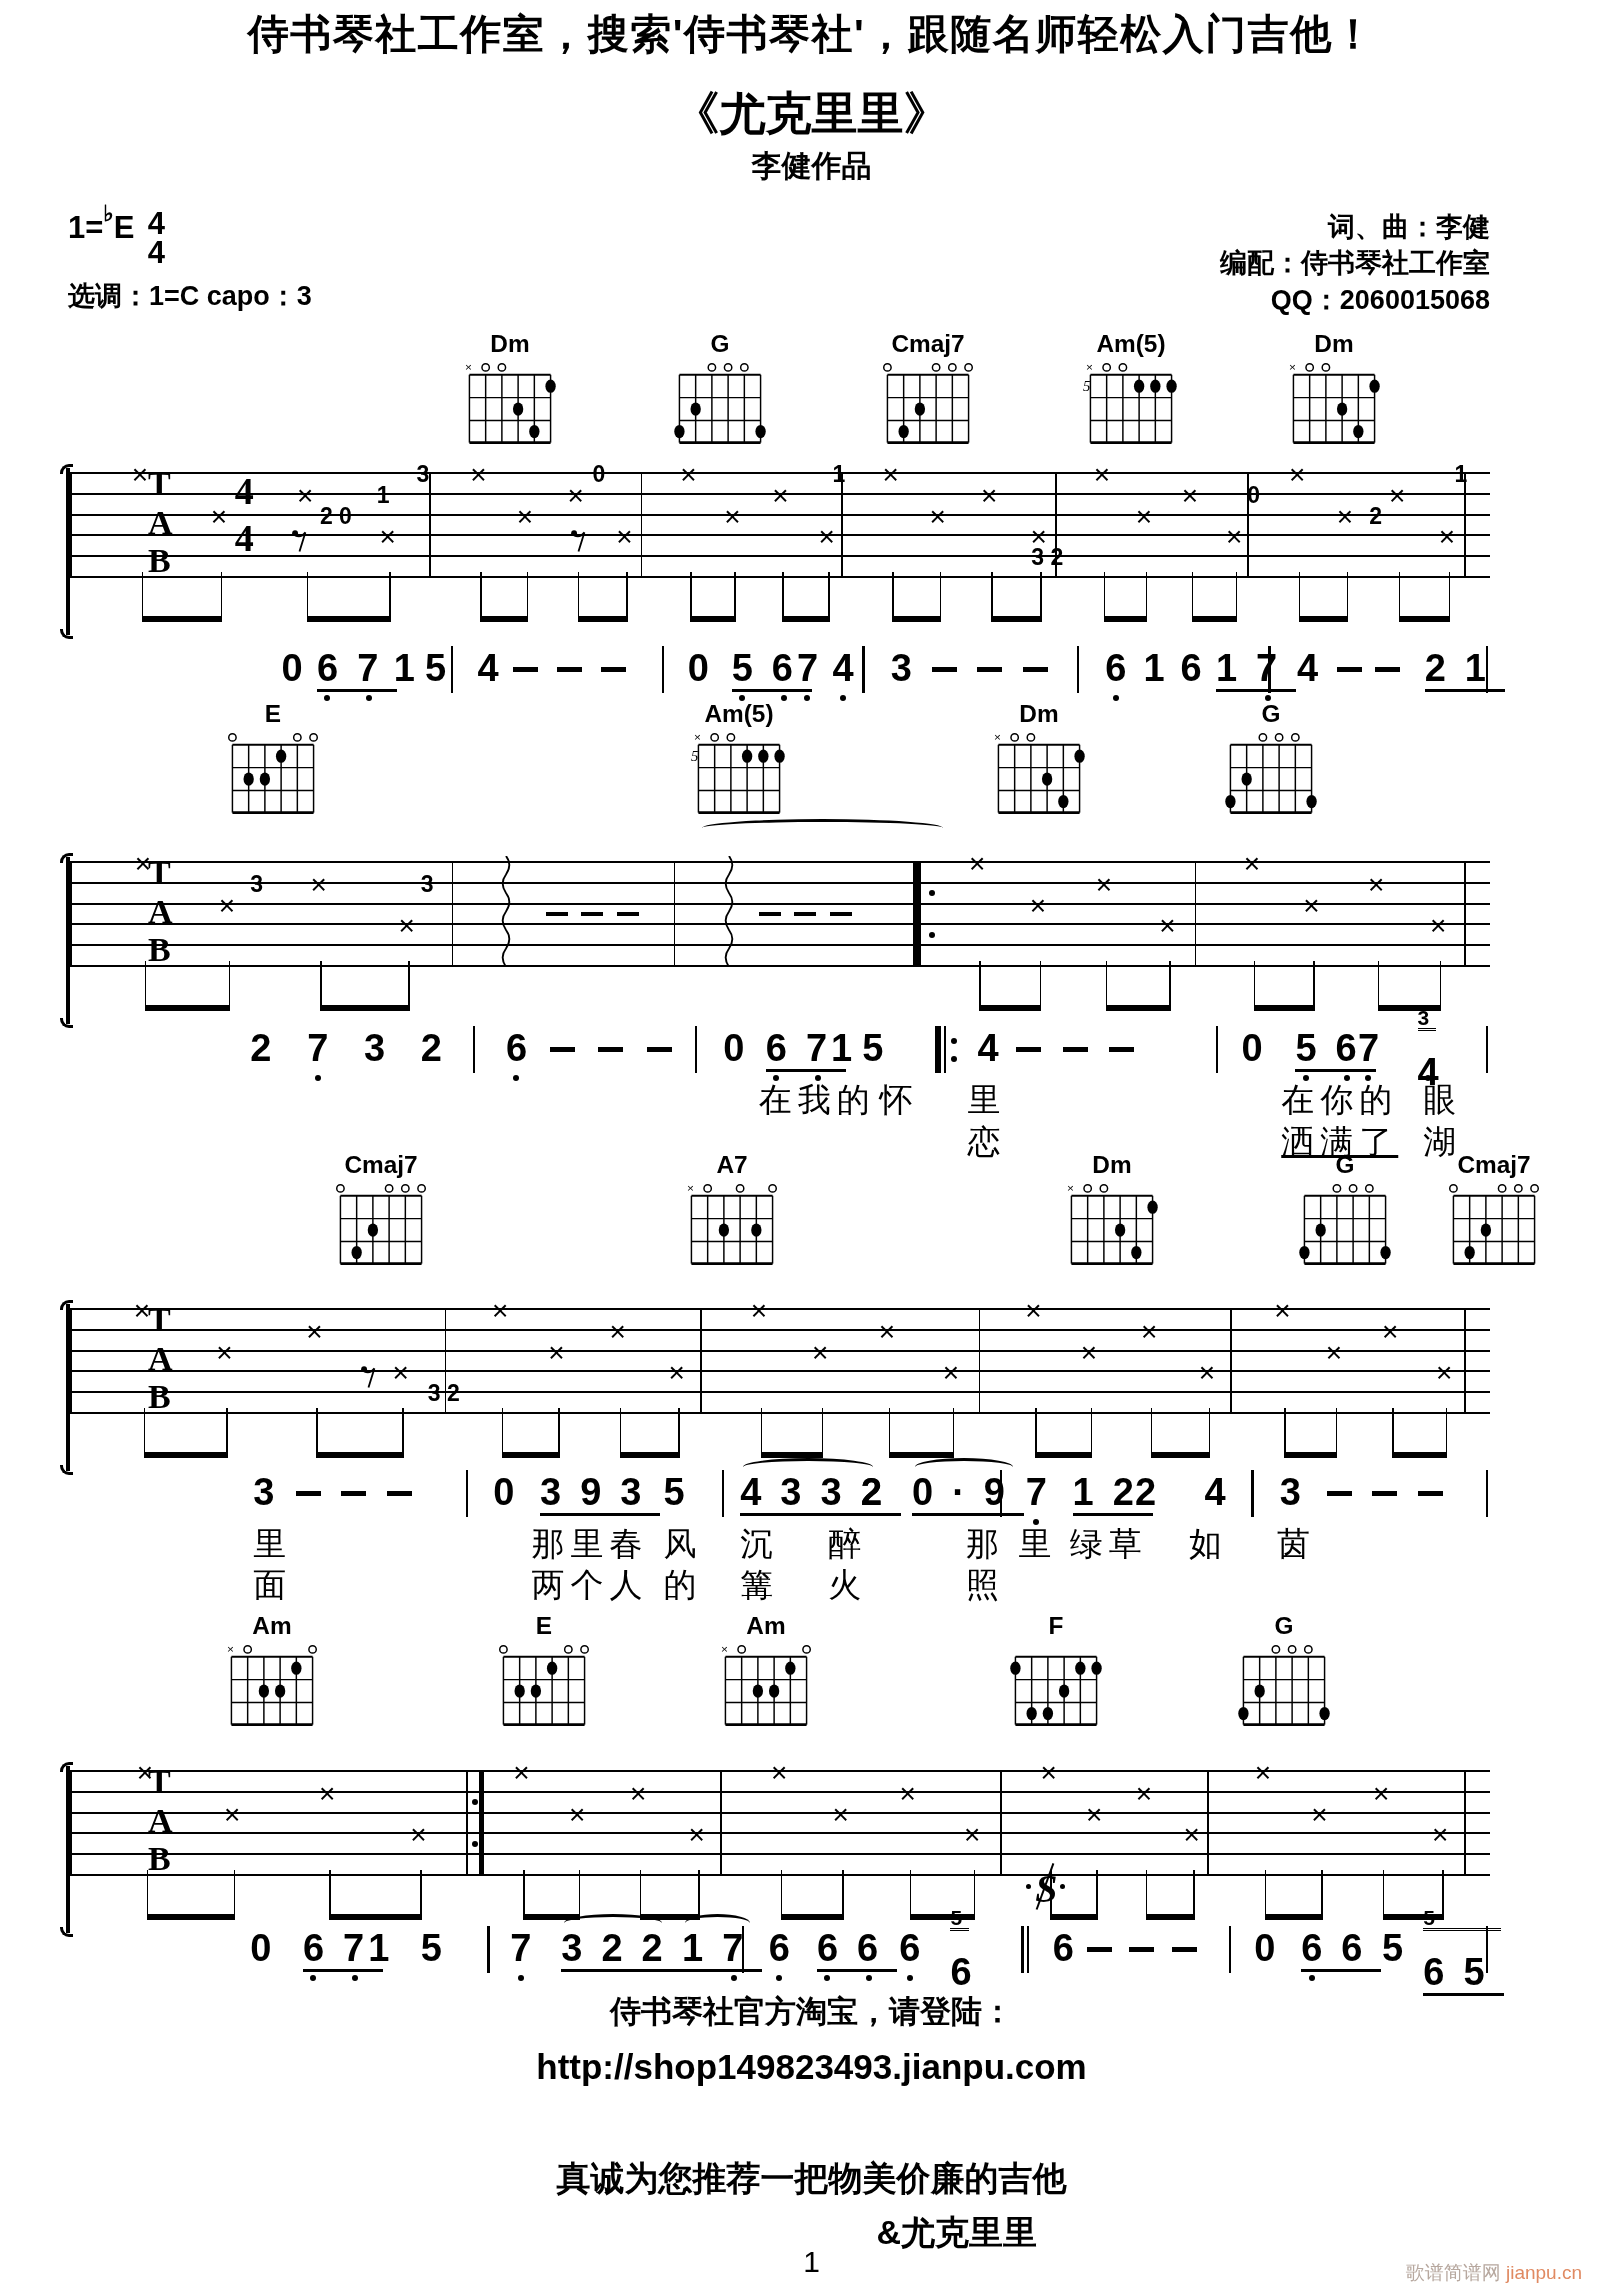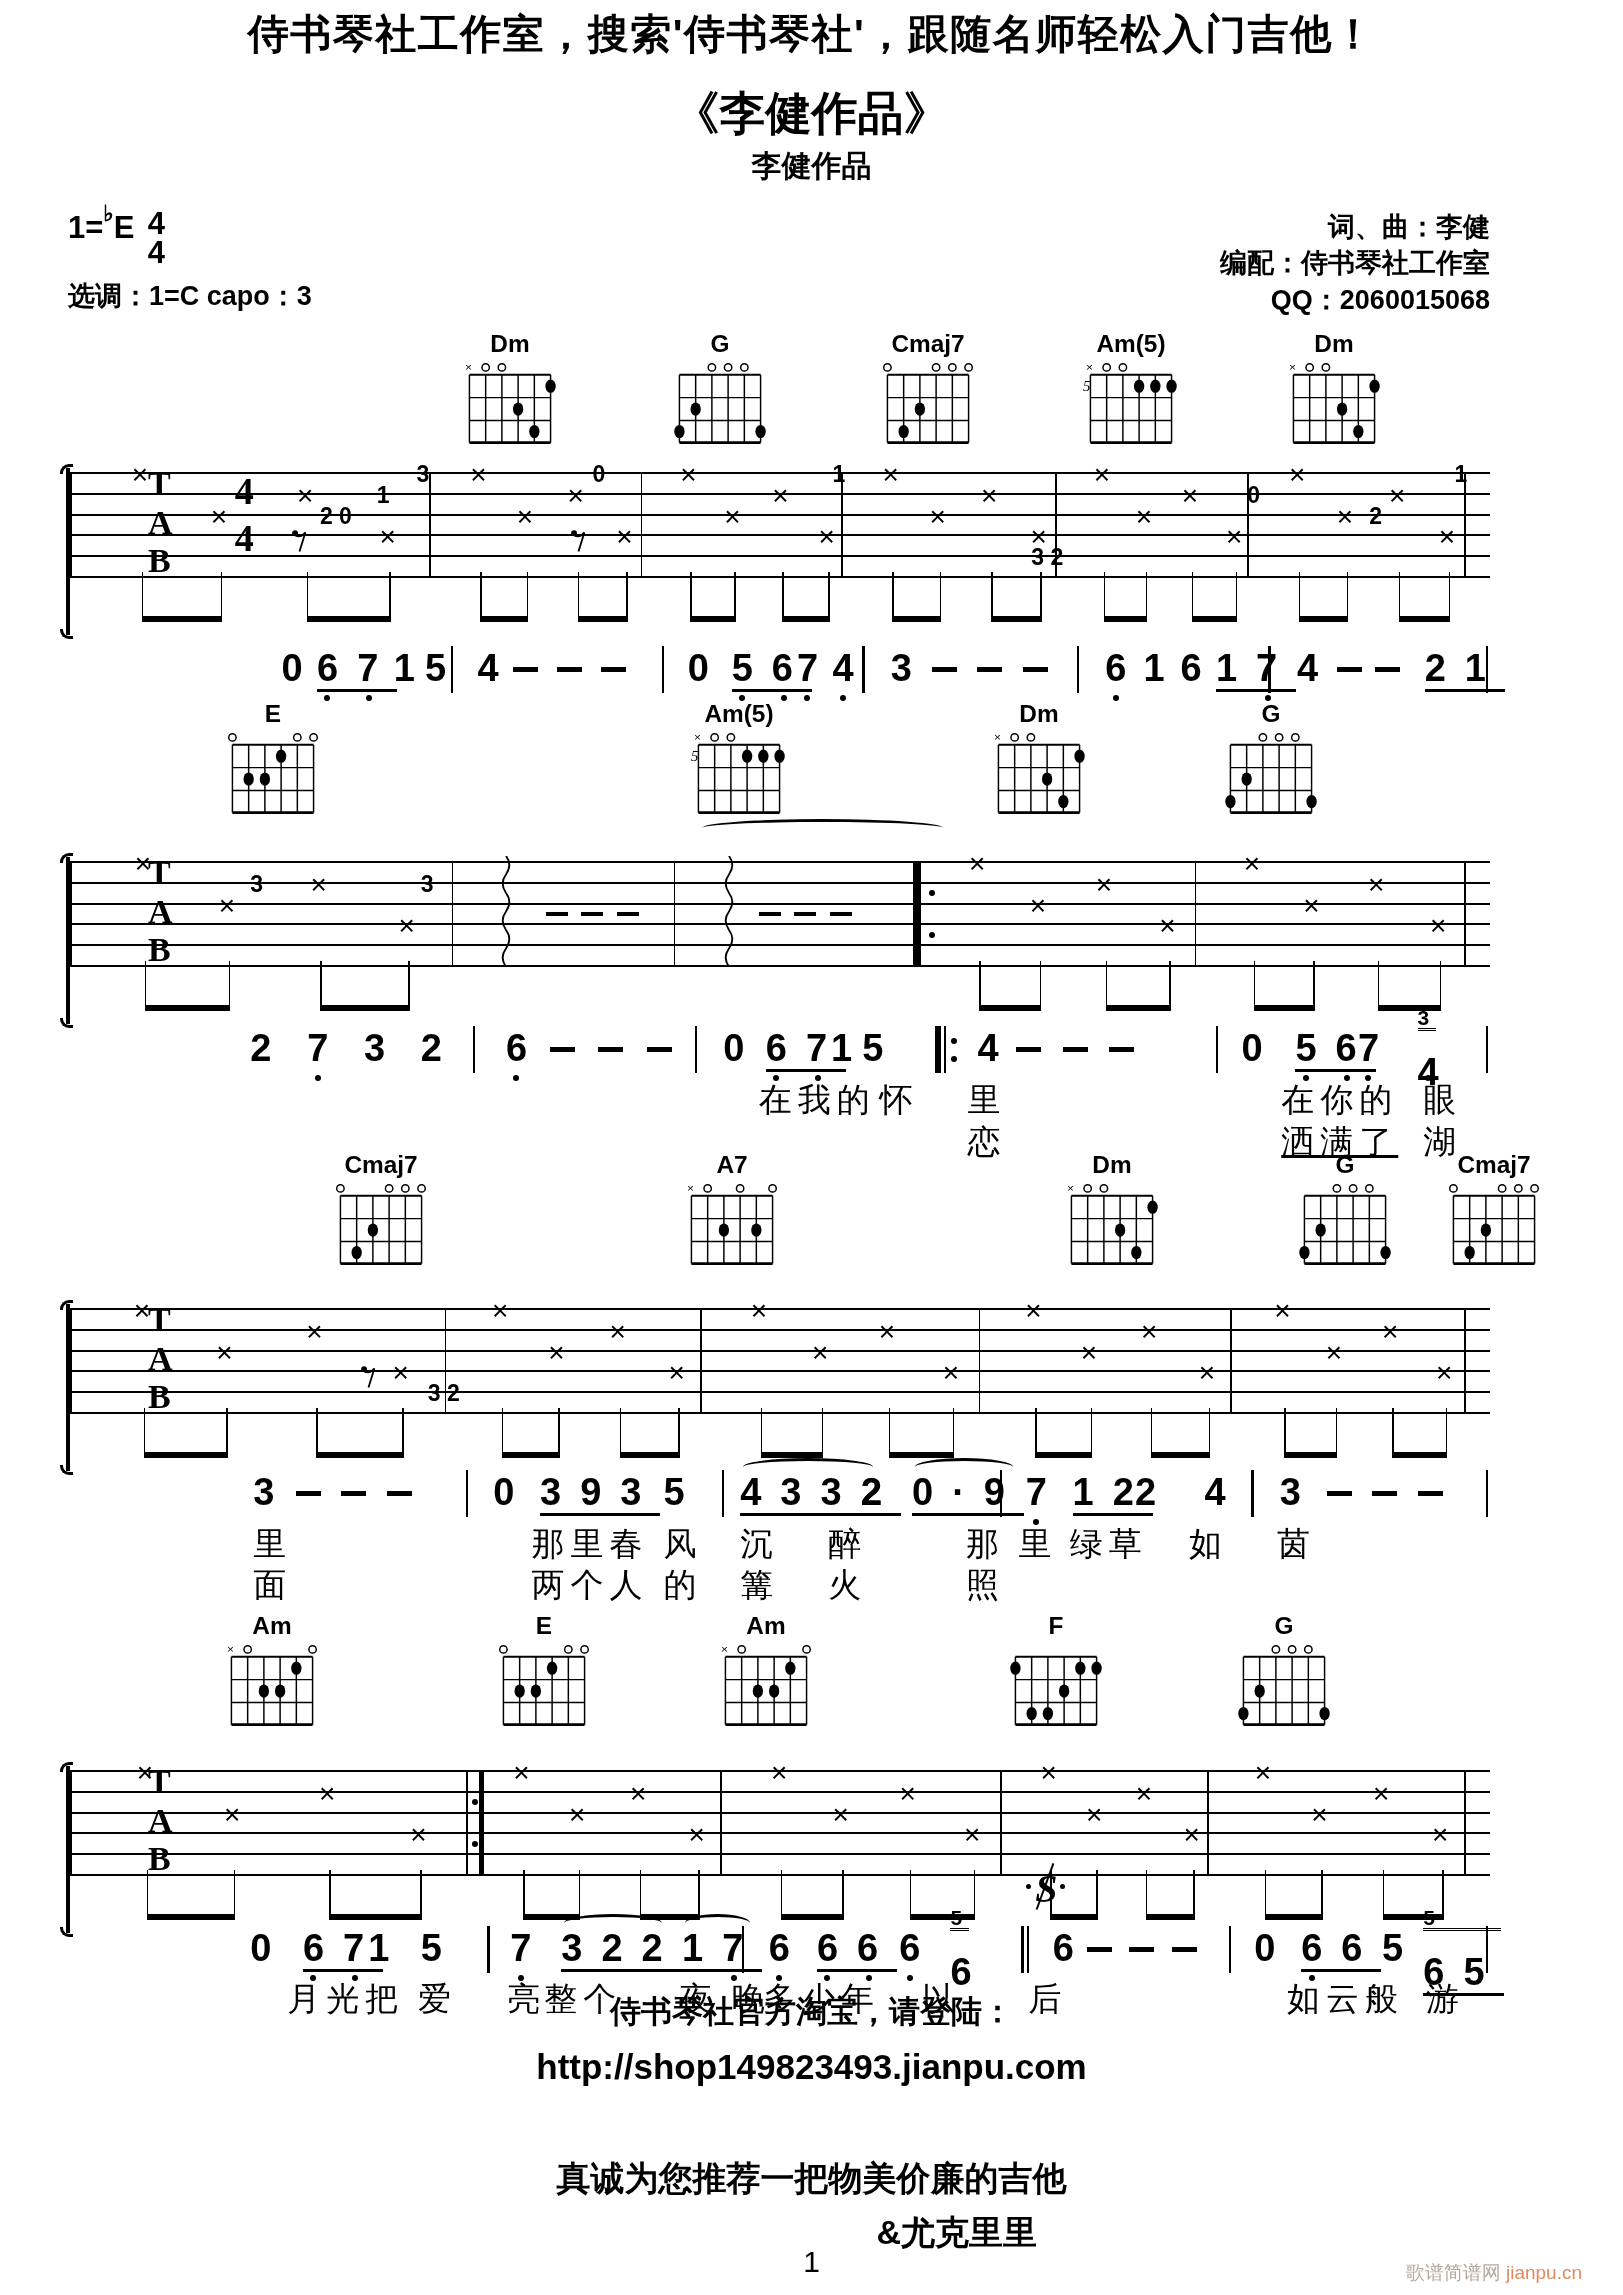--- a/index.html
+++ b/index.html
@@ -47,21 +47,21 @@
   .footer2{top:2047px;font-size:35px;font-weight:bold;}
   .footer3{top:2156px;font-size:34px;font-weight:bold;}
   .footer4{top:2210px;left:54%;font-size:34px;font-weight:bold;}
   .pagenum{top:2245px;font-size:30px;}
   .wmark{right:41px;top:2260px;font-size:19px;}
 </style>
 </head>
 <body>
 
 <div class="abs ctr banner">侍书琴社工作室，搜索'侍书琴社'，跟随名师轻松入门吉他！</div>
-<div class="abs ctr title">《李健作品》</div>
+<div class="abs ctr title">《尤克里里》</div>
 <div class="abs ctr subtitle">李健作品</div>
 
 <div class="abs keyblock">
   <span>1=</span>
     <span class="flat">♭</span>
     <span>E</span>
   <span class="ts">
     <span>4</span>
     <span>4</span>
   </span>
@@ -945,33 +945,20 @@
       <div class="ndash" style="left: 71.6%; top: 18px;"></div>
       <div class="ndash" style="left: 74.6%; top: 18px;"></div>
       <div class="ndash" style="left: 77.6%; top: 18px;"></div>
       <div class="nbar" style="left: 81.6%; top: -3px;"></div>
       <div class="ntoken single" style="left: 83.4%; top: 0px;"><div style="display: inline-block;">0</div></div>
       <div class="ntoken" style="left: 86.7%; top: 0px;"><div class="u1" style="display: inline-block;">66</div><div class="bdot" style="left: 7.4px; top: 46px;"></div></div>
       <div class="ntoken single" style="left: 92.4%; top: 0px;"><div style="display: inline-block;">5</div></div>
       <div class="ntoken" style="left: 95.3%; top: 0px;"><div class="grace">5</div><div class="u1" style="display: inline-block;">65</div></div>
       <div class="nbar" style="left: 99.7%; top: -3px;"></div>
     </div>
-    <div class="abs" style="left: 70px; top: 1977px; width: 1420px; height: 40px;">
-      <div class="lyr" style="left: 15.3%;">月光把</div>
-      <div class="lyr" style="left: 24.5%;">爱</div>
-      <div class="lyr" style="left: 30.8%;">亮</div>
-      <div class="lyr" style="left: 33.4%;">整个</div>
-      <div class="lyr" style="left: 42.9%;">夜</div>
-      <div class="lyr" style="left: 46.6%;">晚</div>
-      <div class="lyr" style="left: 48.8%;">多少年</div>
-      <div class="lyr" style="left: 60%;">以</div>
-      <div class="lyr" style="left: 67.5%;">后</div>
-      <div class="lyr" style="left: 85.7%;">如云般</div>
-      <div class="lyr" style="left: 95.5%;">游</div>
-    </div>
   </div>
 
 <div class="abs ctr footer1">侍书琴社官方淘宝，请登陆：</div>
 <div class="abs ctr footer2">http://shop149823493.jianpu.com</div>
 <div class="abs ctr footer3">真诚为您推荐一把物美价廉的吉他</div>
 <div class="abs footer4">&amp;尤克里里</div>
 <div class="abs ctr pagenum">1</div>
 <div class="abs wmark">
   <span id="wm1" style="color: rgb(183, 168, 159);">歌谱简谱网 </span><span id="wm2" style="color: rgb(224, 138, 98);">jianpu.cn</span>
 </div>

